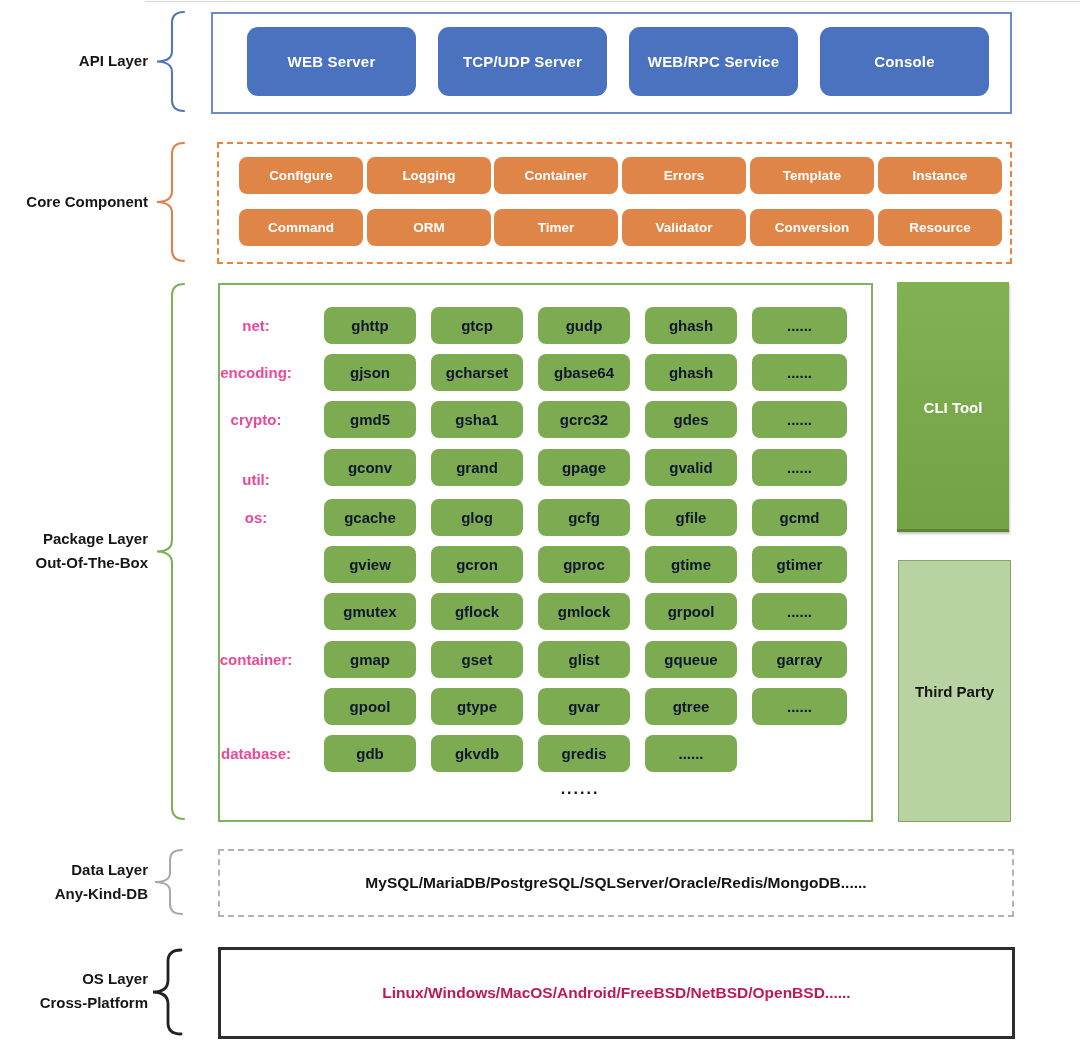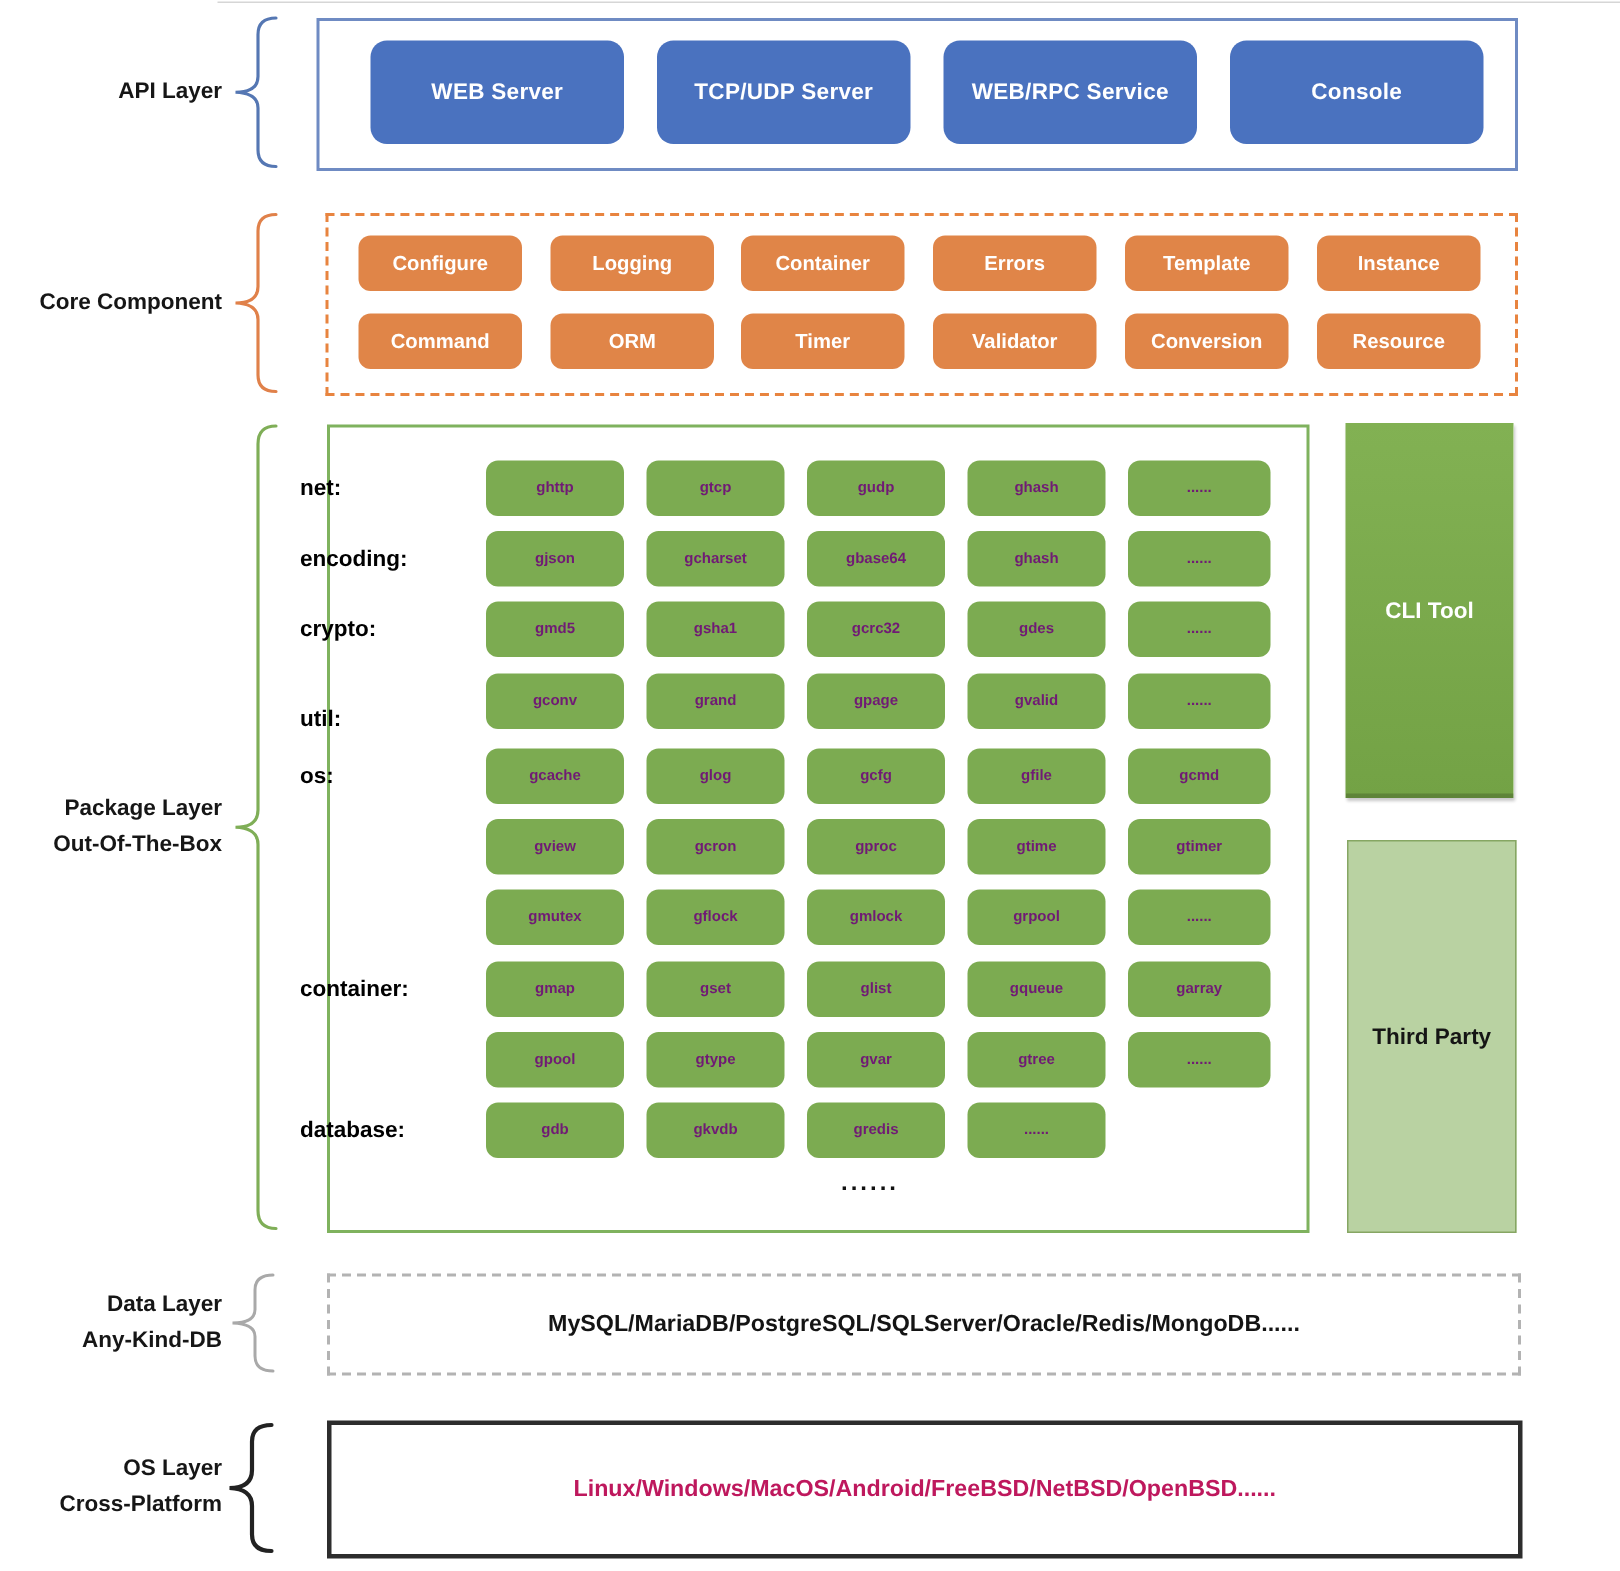--- a/index.html
+++ b/index.html
@@ -20,37 +20,37 @@
   .api-box{position:absolute;left:211px;top:12px;width:797px;height:98px;
     border:2px solid #6f8bc3;background:#fff;}
   .abtn{position:absolute;top:27px;width:169px;height:69px;border-radius:11px;
     background:#4a72bf;color:#fff;font-size:15px;font-weight:600;
     display:flex;align-items:center;justify-content:center;letter-spacing:.2px;}
   .a0{left:247px}.a1{left:438px}.a2{left:629px}.a3{left:820px}
 
   
   .core-box{position:absolute;left:217px;top:142px;width:791px;height:118px;
     border:2px dashed #e8843f;background:#fff;}
-  .cbtn{position:absolute;width:109px;height:37px;border-radius:8px;
+  .cbtn{position:absolute;width:124px;height:37px;border-radius:8px;
     background:#e08548;color:#fff;font-size:13.5px;font-weight:600;
     display:flex;align-items:center;justify-content:center;}
   .k0{left:239px}.k1{left:367px}.k2{left:494px}.k3{left:622px}.k4{left:750px}.k5{left:878px}
   .kr0{top:157px}.kr1{top:209px}
 
   
   .pkg-box{position:absolute;left:218px;top:283px;width:651px;height:535px;
     border:2px solid #7fb25e;background:#fff;}
   .pbtn{position:absolute;width:92px;height:37px;border-radius:8px;
-    background:#7cab51;color:#701a75;font-size:10px;font-weight:600;
+    background:#7cab51;color:#0f172a;font-size:15px;font-weight:600;
     display:flex;align-items:center;justify-content:center;}
   .c0{left:324px}.c1{left:431px}.c2{left:538px}.c3{left:645px}.c4{left:752px;width:95px}
   .r0{top:307px}.r1{top:354px}.r2{top:401px}.r3{top:449px}.r4{top:499px}
   .r5{top:546px}.r6{top:593px}.r7{top:641px}.r8{top:688px}.r9{top:735px}
-  .rowlab{position:absolute;left:200px;width:112px;text-align:left;
-    font-size:15px;font-weight:600;color:#000000;line-height:20px;}
+  .rowlab{position:absolute;left:200px;width:112px;text-align:center;
+    font-size:15px;font-weight:600;color:#ec4899;line-height:20px;}
   .pkg-more{position:absolute;left:430px;top:780px;width:300px;text-align:center;
     font-size:16px;font-weight:800;letter-spacing:2px;color:#111;}
 
   .cli-box{position:absolute;left:897px;top:282px;width:112px;height:250px;
     background:linear-gradient(180deg,#82b153 0%,#73a245 100%);
     box-shadow:inset 0 -3px 0 rgba(0,0,0,.18), 1px 2px 2px rgba(0,0,0,.22);
     color:#fff;font-size:15px;font-weight:700;
     display:flex;align-items:center;justify-content:center;}
   .third-box{position:absolute;left:898px;top:560px;width:111px;height:260px;
     background:#b9d2a2;border:1.5px solid #86a663;color:#151515;

